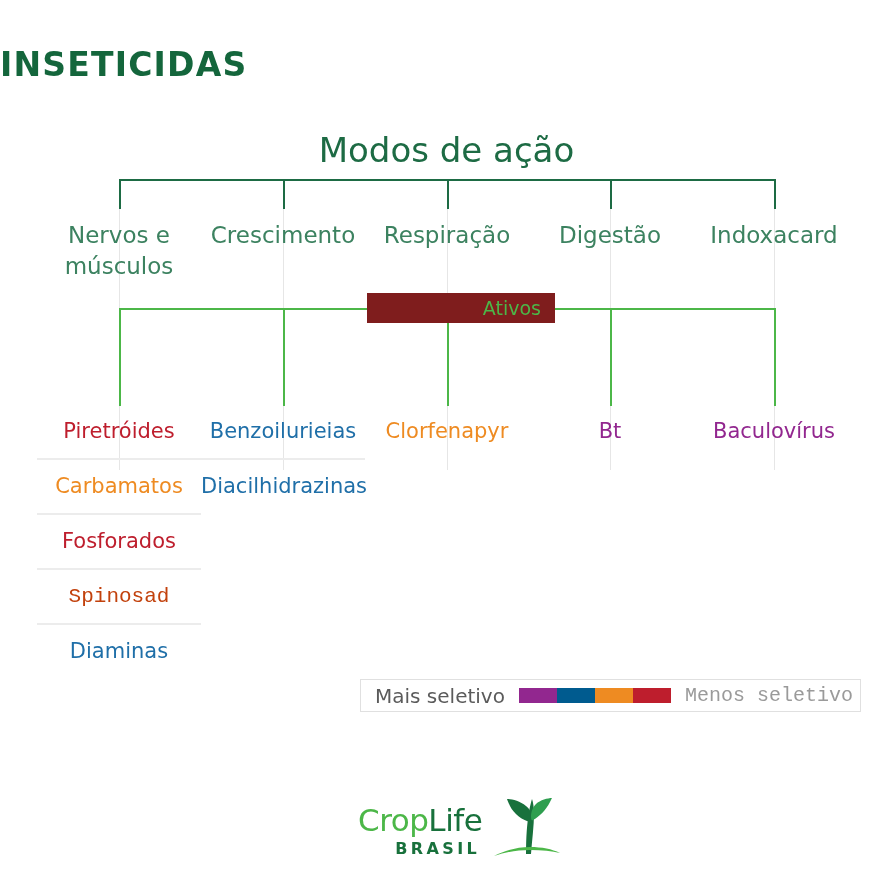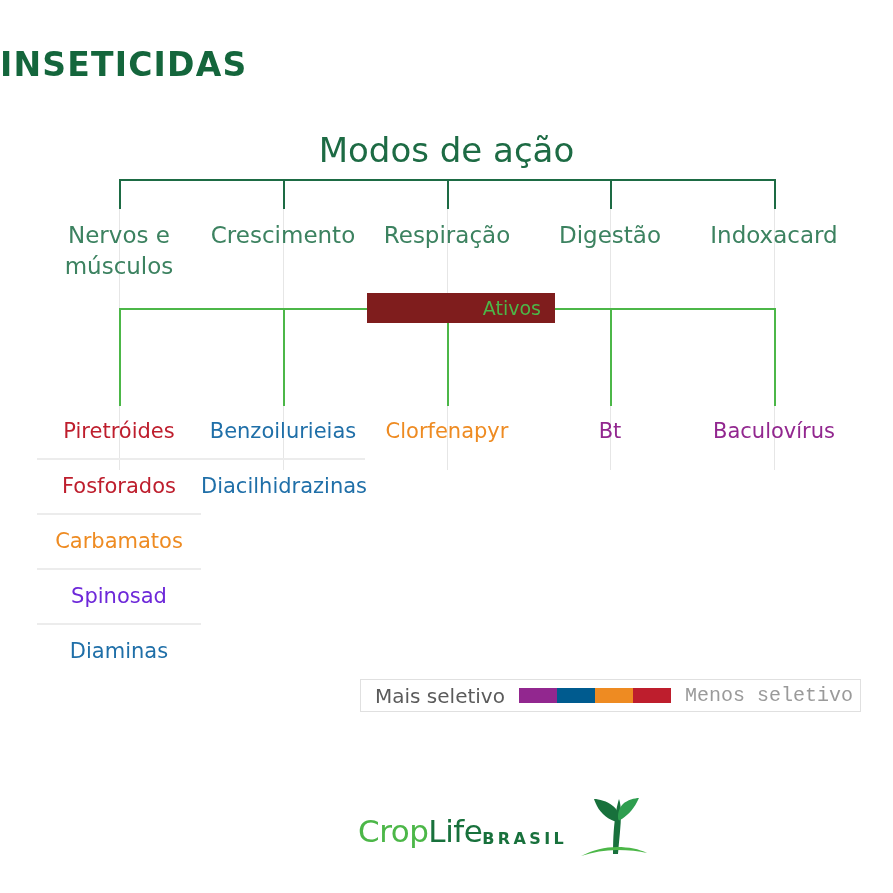--- a/index.html
+++ b/index.html
@@ -134,21 +134,21 @@
   }
 
   
   .logo {
     position: absolute;
     display: flex;
     align-items: center;
   }
   .logo-text {
     display: flex;
-    flex-direction: row;
+    flex-direction: column;
     align-items: flex-end;
     line-height: 1;
   }
   .logo-word {
     font-size: 31px;
     font-weight: 400;
     letter-spacing: -0.5px;
   }
   .logo-crop { color: #4cb748; }
   .logo-life { color: #18713c; }
@@ -201,23 +201,23 @@
       <div class="bracket-mid-v" style="left: 283px; top: 308px; height: 98px;"></div>
       <div class="bracket-mid-v" style="left: 447px; top: 308px; height: 98px;"></div>
       <div class="bracket-mid-v" style="left: 610px; top: 308px; height: 98px;"></div>
       <div class="bracket-mid-v" style="left: 774px; top: 308px; height: 98px;"></div>
     </div>
   <div class="ativos-label" id="ativos-label" style="top: 293px; left: 367px; width: 160px;">Ativos</div>
 
   <div id="actives">
       <div class="ai-col" style="left: 37px; top: 405px; width: 164px;">
         <div class="ai-item" style="color: rgb(190, 30, 45);">Piretróides</div>
+        <div class="ai-item" style="color: rgb(238, 139, 34);">Carbamatos</div>
         <div class="ai-item" style="color: rgb(190, 30, 45);">Fosforados</div>
-        <div class="ai-item" style="color: rgb(238, 139, 34);">Carbamatos</div>
-        <div class="ai-item" style="color: #6d28d9;">Spinosad</div>
+        <div class="ai-item" style="color: #c2410c; font-family: Liberation Mono, monospace;">Spinosad</div>
         <div class="ai-item last" style="color: rgb(31, 111, 168);">Diaminas</div>
       </div>
       <div class="ai-col" style="left: 201px; top: 405px; width: 164px;">
         <div class="ai-item" style="color: rgb(31, 111, 168);">Benzoilurieias</div>
         <div class="ai-item last" style="color: rgb(31, 111, 168);">Diacilhidrazinas</div>
       </div>
       <div class="ai-col" style="left: 365px; top: 405px; width: 164px;">
         <div class="ai-item last bare" style="color: rgb(238, 139, 34);">Clorfenapyr</div>
       </div>
       <div class="ai-col" style="left: 528px; top: 405px; width: 164px;">

